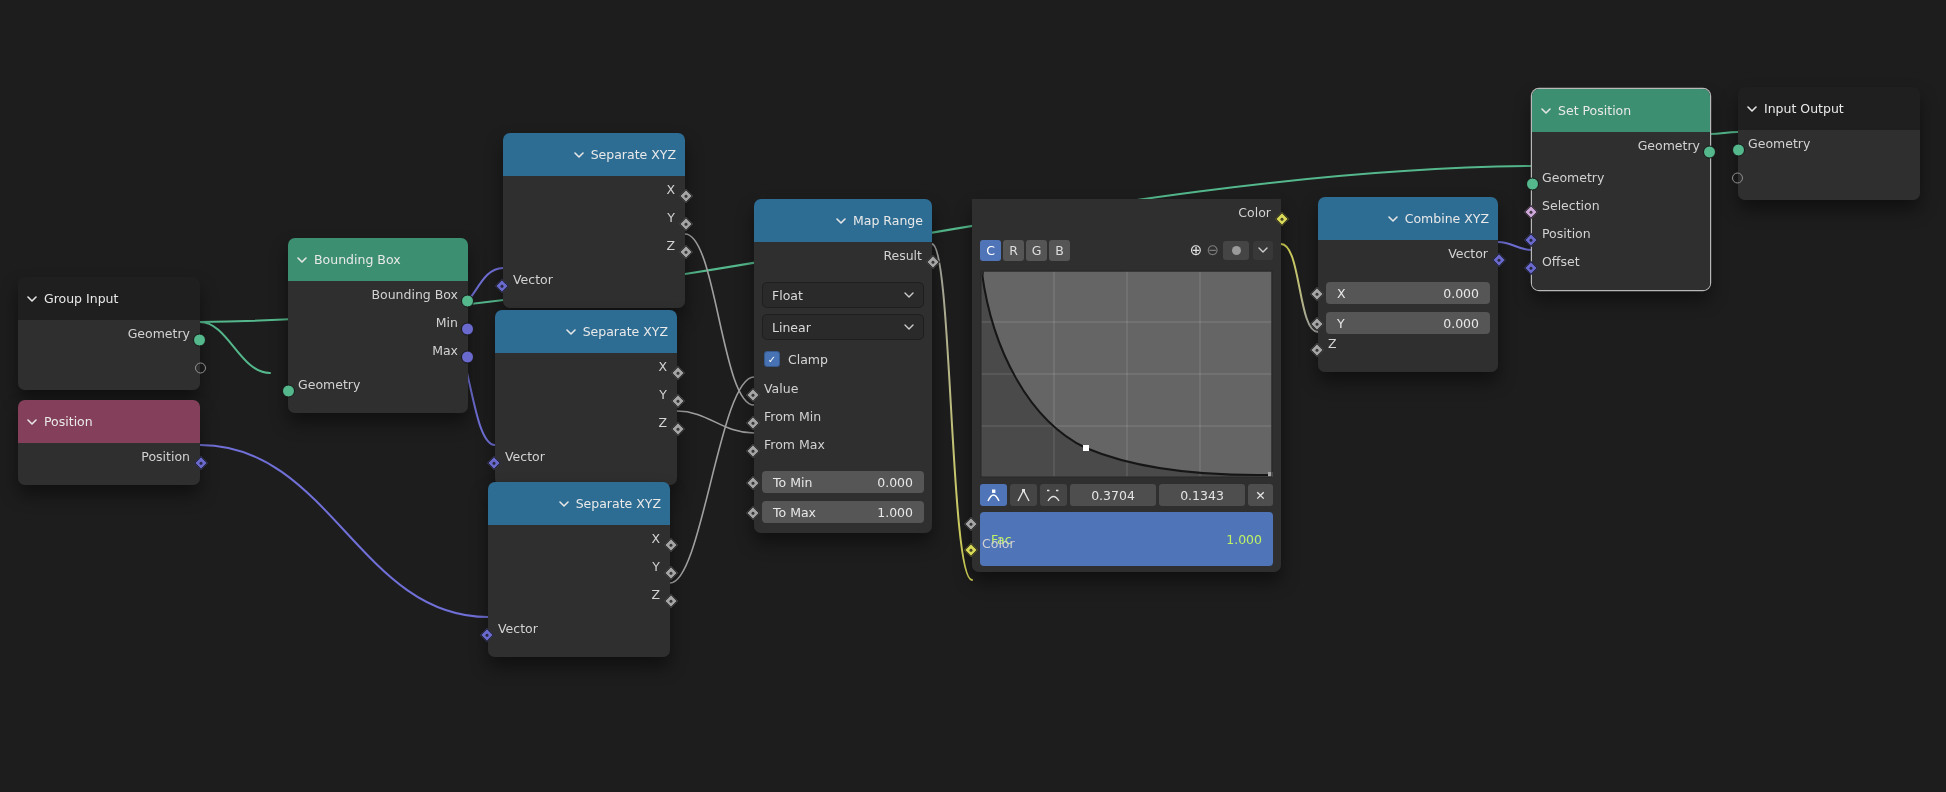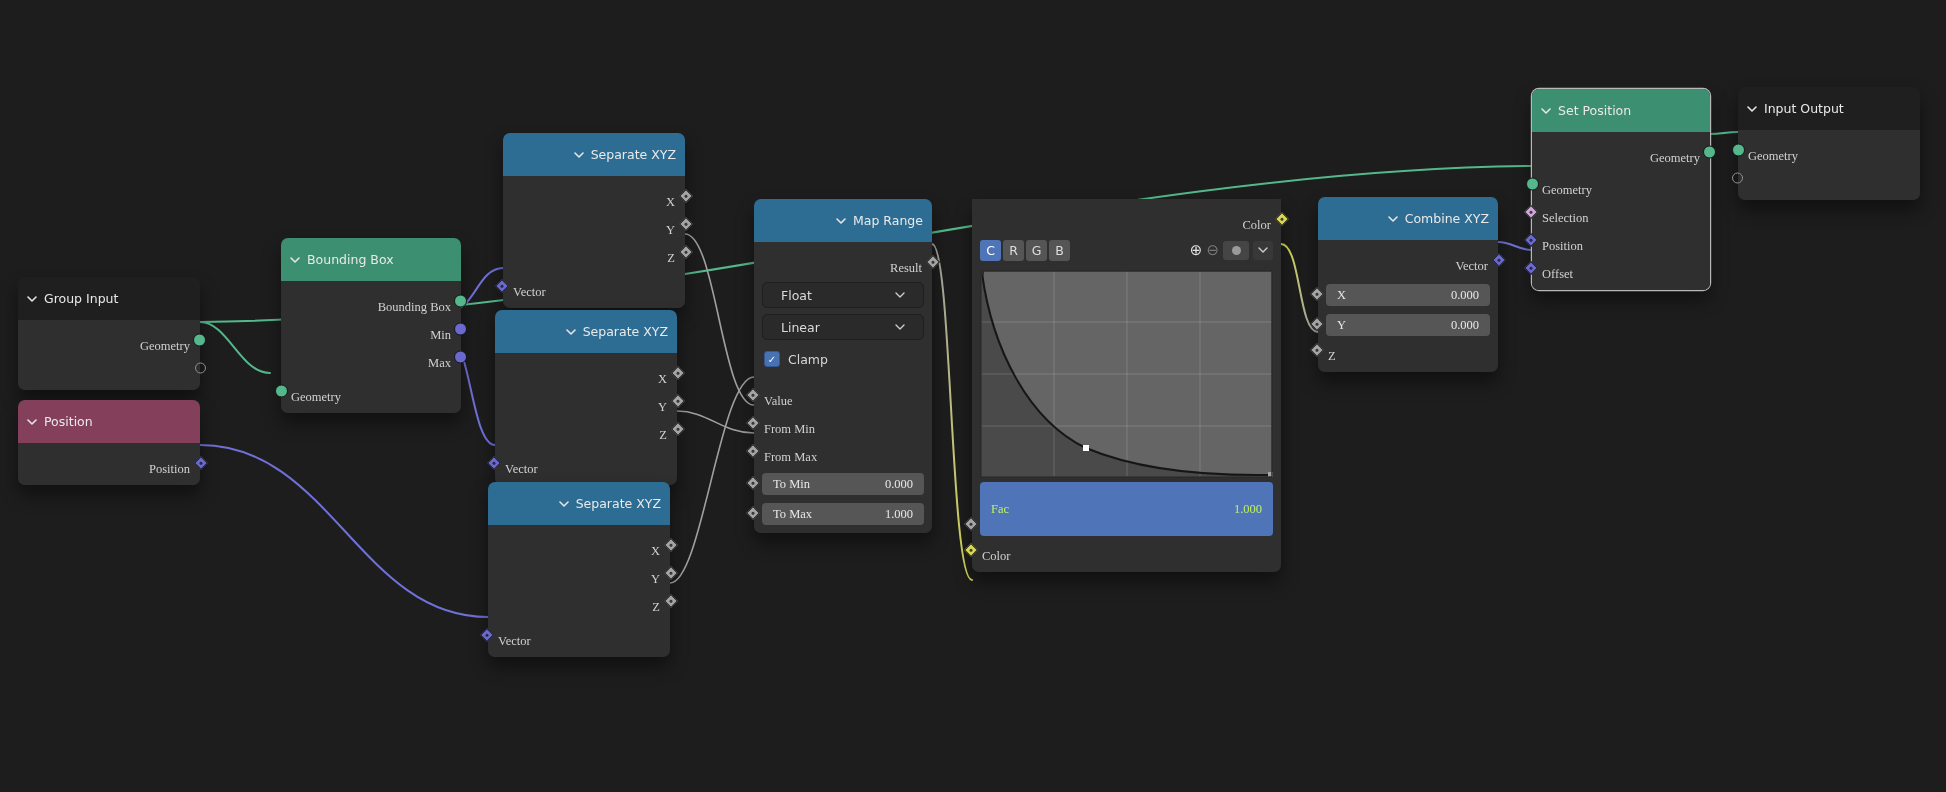--- a/index.html
+++ b/index.html
@@ -17,42 +17,42 @@
        border-radius:7px 7px 0 0;color:#e9e9e9;white-space:nowrap;}
   .hdr-dark{background:#1f1f1f;}
   .hdr-green{background:#3d8f72;}
   .hdr-blue{background:#2e6d93;justify-content:flex-end;}
   .hdr-red{background:#84405a;}
   .hdr-olive{background:#85852c;}
   .chev{flex:0 0 auto;}
   .chev polyline{fill:none;stroke:#e6e6e6;stroke-width:1.6;stroke-linecap:round;stroke-linejoin:round;}
   .body{background:#2f2f2f;border-radius:0 0 7px 7px;padding:6px 0 8px;}
 
-  .row{position:relative;height:28px;display:flex;align-items:flex-end;padding:0 10px;white-space:nowrap;font-family:Liberation Serif, serif;}
+  .row{position:relative;height:28px;display:flex;align-items:flex-start;padding:0 10px;white-space:nowrap;}
   .row.out{justify-content:flex-end;}
   .row.ctl{height:24px;padding:0 8px;margin-top:6px;}
   .row.mr-gap{margin-top:12px;}
   .lbl{color:#d2d2d2;}
 
   .sock{position:absolute;top:50%;z-index:3;}
   .sock-out{right:-6px;}
   .sock-in{left:-6px;}
   .circle{width:11px;height:11px;border-radius:50%;border:1px solid #161616;transform:translateY(-50%);}
   .virtual{width:9px;height:9px;border-radius:50%;background:transparent;border:1.6px solid #909090;transform:translateY(-50%);}
   .diamond{width:8px;height:8px;border:1px solid #161616;transform:translateY(-50%) rotate(45deg);}
   .diamond::after{content:"";position:absolute;left:50%;top:50%;width:2.5px;height:2.5px;border-radius:50%;
                   background:rgba(20,20,20,.75);transform:translate(-50%,-50%);}
   .c-geo{background:#54b88c;}
   .c-vec{background:#6a6ace;}
   .c-bool{background:#cfa8da;}
   .c-col{background:#d8d858;}
   .c-gray{background:#a5a5a5;}
 
   .dropdown{margin:6px 8px 0;height:24px;background:#2a2a2a;border:1px solid #1e1e1e;border-radius:5px;
-            display:flex;align-items:center;justify-content:space-between;padding:0 18px;color:#dadada;}
+            display:flex;align-items:center;justify-content:space-between;padding:0 9px;color:#dadada;}
   .dd-chev polyline{fill:none;stroke:#cccccc;stroke-width:1.4;stroke-linecap:round;stroke-linejoin:round;}
 
   .checkrow{margin:9px 10px 0;height:20px;display:flex;align-items:center;gap:8px;}
   .checkbox{width:14px;height:14px;background:#4772b3;border:1px solid #35588e;border-radius:3px;
             color:#fff;font-size:10px;display:flex;align-items:center;justify-content:center;}
 
   .numfield{flex:1;height:22px;background:#565656;border-radius:4px;display:flex;align-items:center;
             justify-content:space-between;padding:0 11px;color:#e8e8e8;}
   .slider{flex:1;height:22px;background:#4f74b8;border-radius:4px;display:flex;align-items:center;
           justify-content:space-between;padding:16px 11px;color:#bef264;}
@@ -137,21 +137,21 @@
       <span>Position</span>
     </div>
     <div class="body">
       <div class="row out">
         <span class="lbl">Position</span>
         <span class="sock diamond c-vec sock-out"></span>
       </div>
     </div>
   </div>
 
-  <div class="node" style="left:281px;top:238px;width:180px">
+  <div class="node" style="left:288px;top:238px;width:180px">
     <div class="hdr hdr-green">
       <svg class="chev" width="10" height="8">
           <polyline points="1,2 5,6 9,2"></polyline>
         </svg>
       <span>Bounding Box</span>
     </div>
     <div class="body">
       <div class="row out">
           <span class="lbl">Bounding Box</span>
         <span class="sock circle c-geo sock-out"></span>

